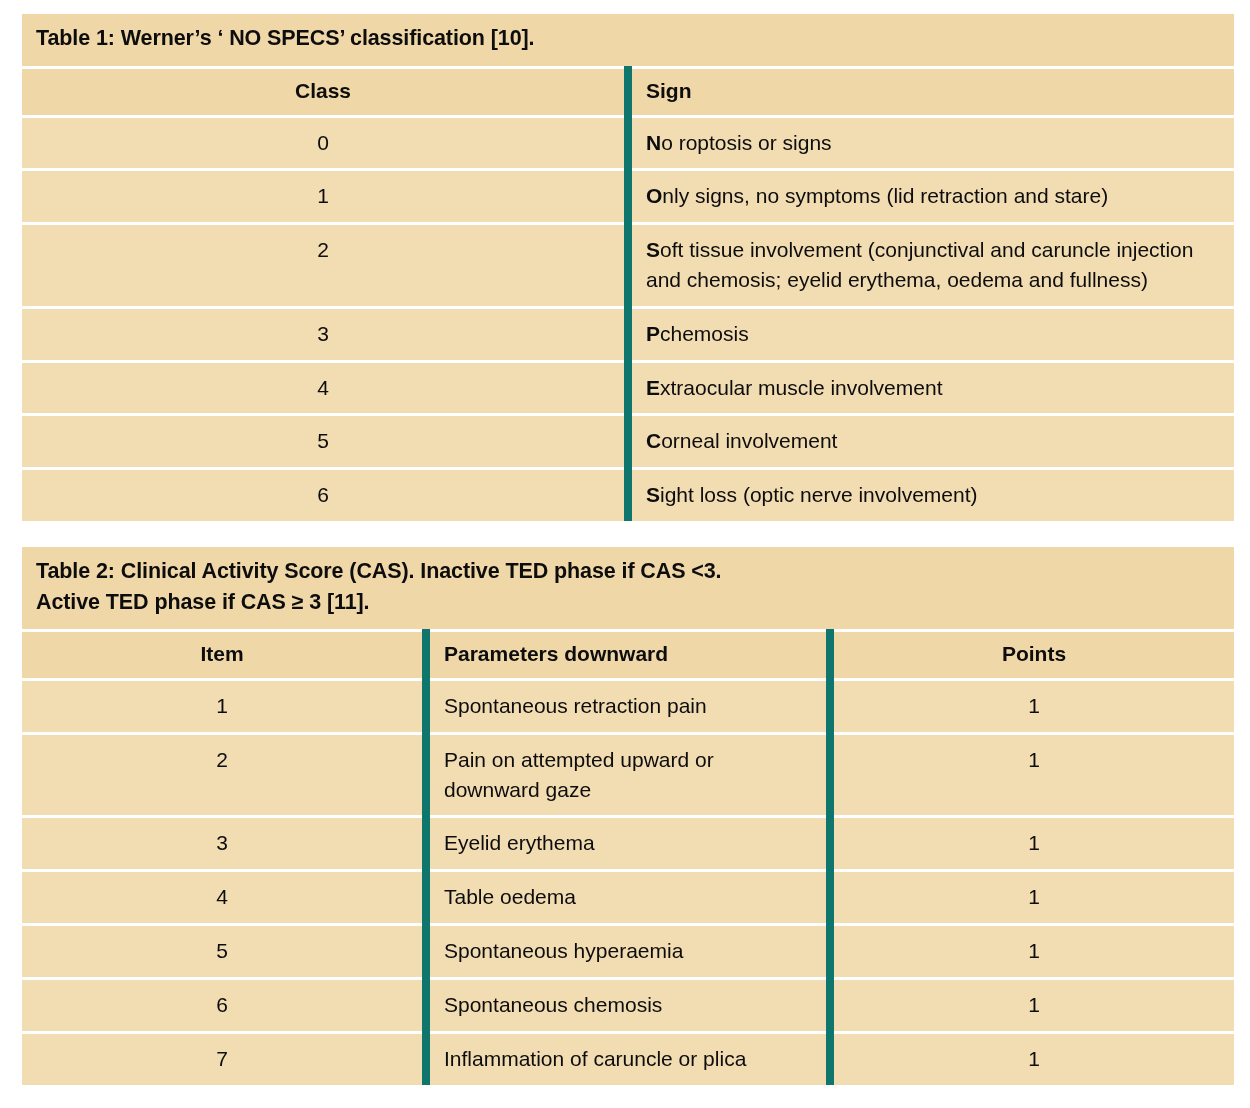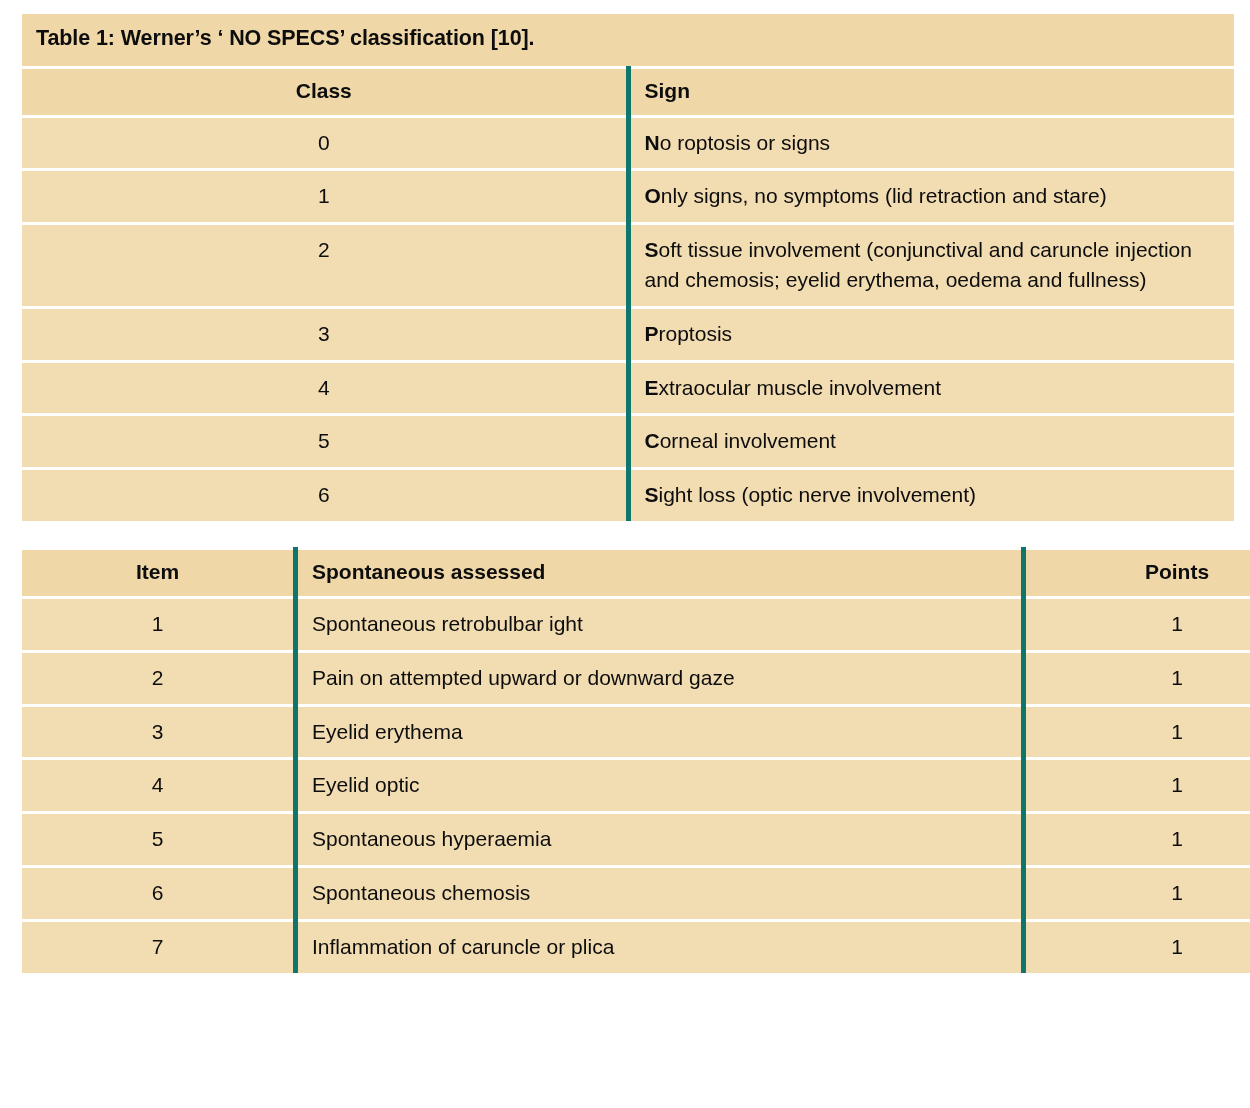--- a/index.html
+++ b/index.html
@@ -56,21 +56,21 @@
   .tbl td.cell {
     background: #f2dcb2;
     font-size: 21px;
     padding: 10px 14px 11px 14px;
     border-bottom: 3px solid #ffffff;
     vertical-align: top;
     line-height: 1.42;
   }
   .tbl td.cell.vsep,
   .tbl th.vsep {
-    border-right: 5px solid #0f766e;
+    border-right: 8px solid #0f766e;
   }
 
   .c-center { text-align: center; }
   .c-left { text-align: left; margin-left: 28px; }
 
   .t1-col-class { width: 200px; }
   .t1-col-sign  { width: auto; }
 
   .t2-col-item { width: 243px; }
   .t2-col-par  { width: 695px; }
@@ -105,21 +105,21 @@
       <tr>
         <td class="cell c-center vsep">1</td>
         <td class="cell c-left"><span class="lead">O</span><span>nly signs, no symptoms (lid retraction and stare)</span></td>
       </tr>
       <tr>
         <td class="cell c-center vsep">2</td>
         <td class="cell c-left"><span class="lead">S</span><span>oft tissue involvement (conjunctival and caruncle injection and chemosis; eyelid erythema, oedema and fullness)</span></td>
       </tr>
       <tr>
         <td class="cell c-center vsep">3</td>
-        <td class="cell c-left"><span class="lead">P</span><span>roptosis</span></td>
+        <td class="cell c-left"><span class="lead">P</span><span>chemosis</span></td>
       </tr>
       <tr>
         <td class="cell c-center vsep">4</td>
         <td class="cell c-left"><span class="lead">E</span><span>xtraocular muscle involvement</span></td>
       </tr>
       <tr>
         <td class="cell c-center vsep">5</td>
         <td class="cell c-left"><span class="lead">C</span><span>orneal involvement</span></td>
       </tr>
       <tr class="last-row">
@@ -128,44 +128,50 @@
       </tr>
     </tbody>
       </table>
   </div>
 
   <div class="gap"></div>
 
   <div class="table-block">
     <table class="tbl">
       <tbody>
+          <tr class="caption-row">
+        <td colspan="3">
+          <div>Table 2: Clinical Activity Score (CAS). Inactive TED phase if CAS &lt;3.</div>
+          <div>Active TED phase if CAS ≥ 3 [11].</div>
+        </td>
+      </tr>
       <tr>
         <th class="t2-col-item c-center vsep">Item</th>
-        <th class="t2-col-par c-left vsep">Spontaneous assessed</th>
+        <th class="t2-col-par c-left vsep">Parameters downward</th>
         <th class="t2-col-pts c-center">Points</th>
       </tr>
 
       <tr>
         <td class="cell c-center vsep">1</td>
-        <td class="cell c-left vsep">Spontaneous retrobulbar ight</td>
+        <td class="cell c-left vsep">Spontaneous retraction pain</td>
         <td class="cell c-center">1</td>
       </tr>
       <tr>
         <td class="cell c-center vsep">2</td>
         <td class="cell c-left vsep">Pain on attempted upward or downward gaze</td>
         <td class="cell c-center">1</td>
       </tr>
       <tr>
         <td class="cell c-center vsep">3</td>
         <td class="cell c-left vsep">Eyelid erythema</td>
         <td class="cell c-center">1</td>
       </tr>
       <tr>
         <td class="cell c-center vsep">4</td>
-        <td class="cell c-left vsep">Eyelid optic</td>
+        <td class="cell c-left vsep">Table oedema</td>
         <td class="cell c-center">1</td>
       </tr>
       <tr>
         <td class="cell c-center vsep">5</td>
         <td class="cell c-left vsep">Spontaneous hyperaemia</td>
         <td class="cell c-center">1</td>
       </tr>
       <tr>
         <td class="cell c-center vsep">6</td>
         <td class="cell c-left vsep">Spontaneous chemosis</td>

